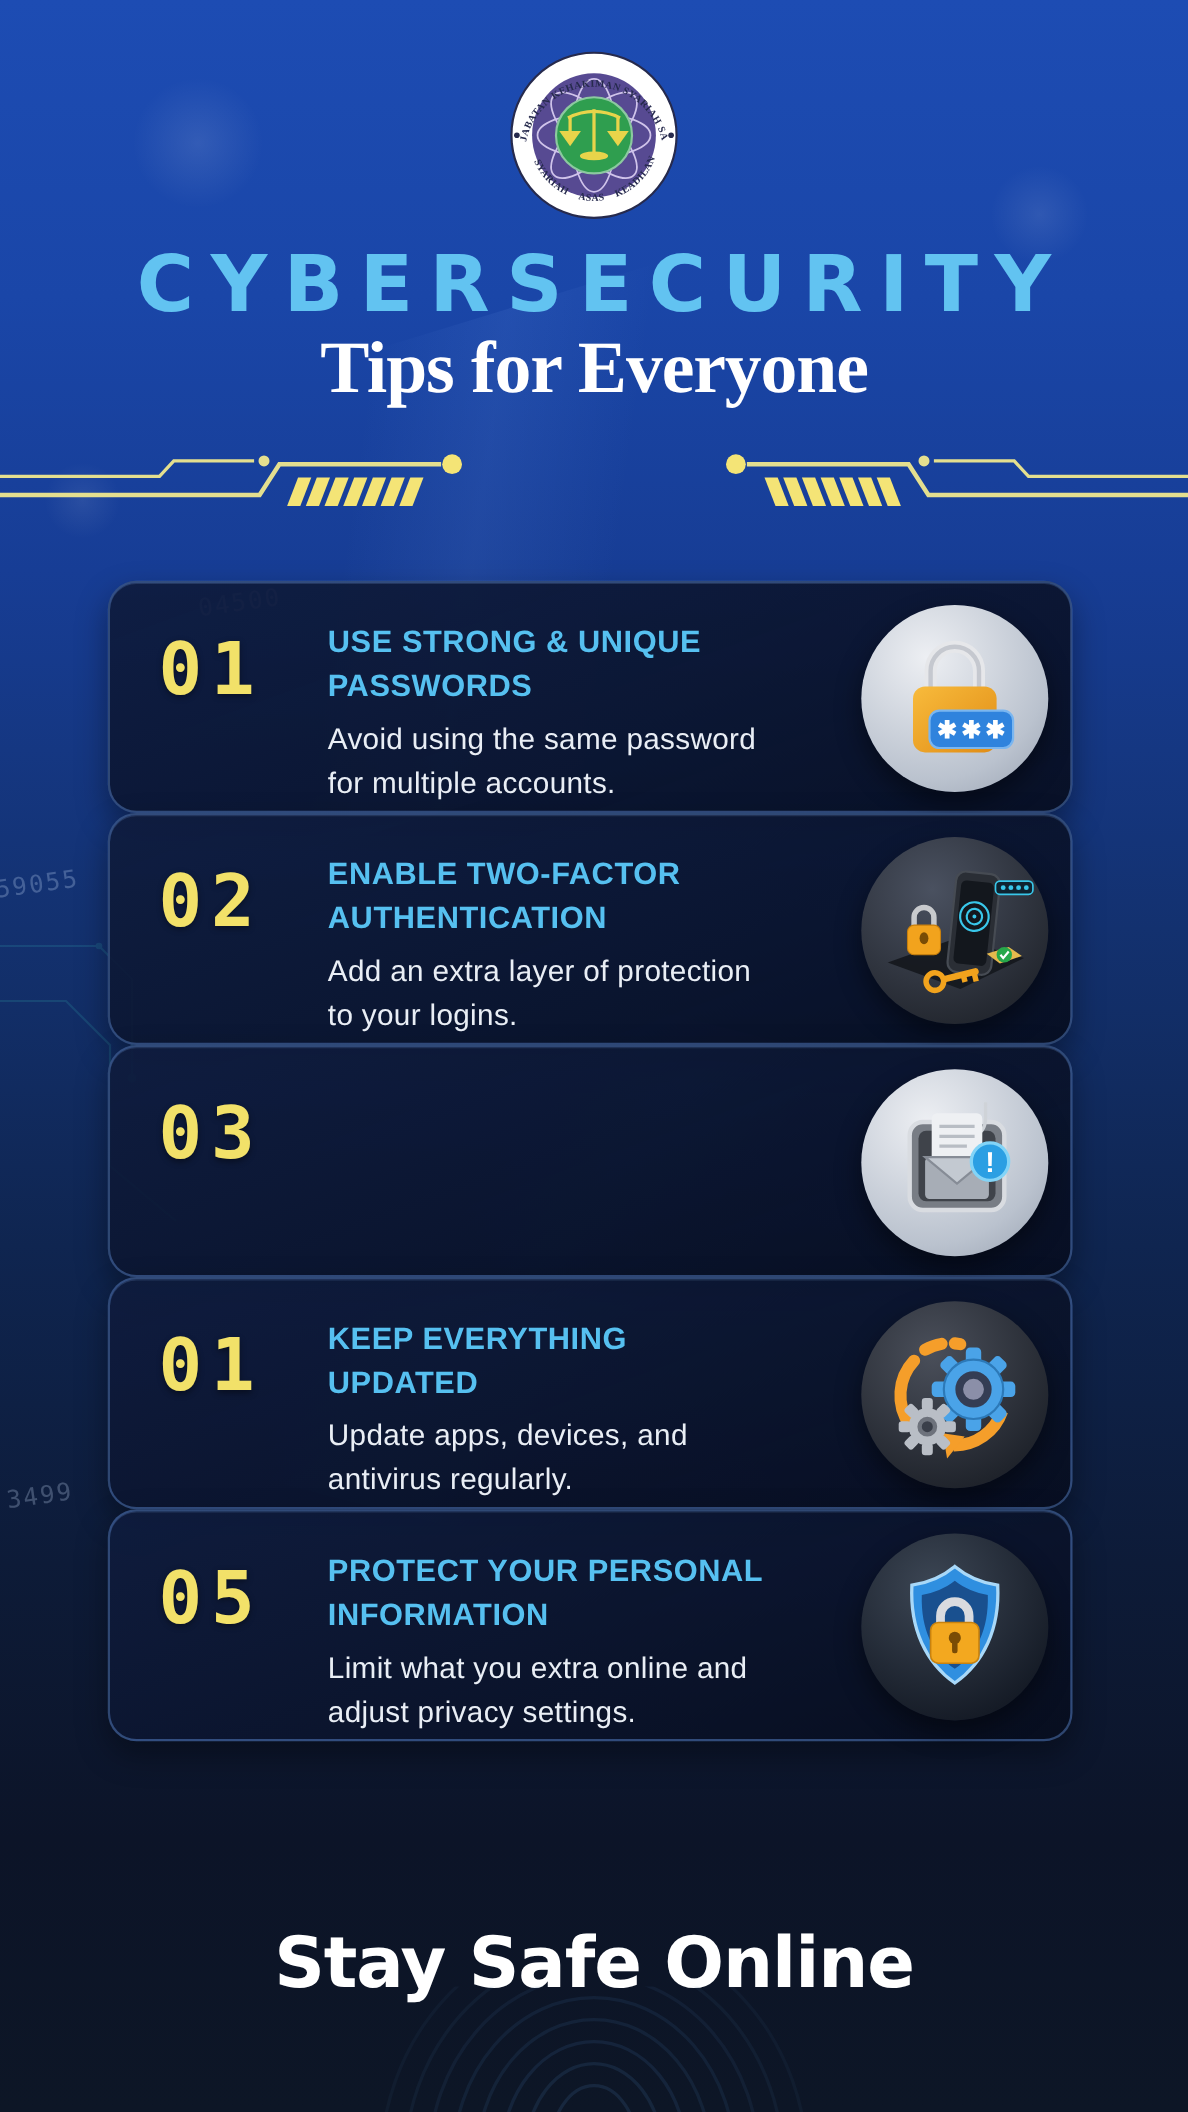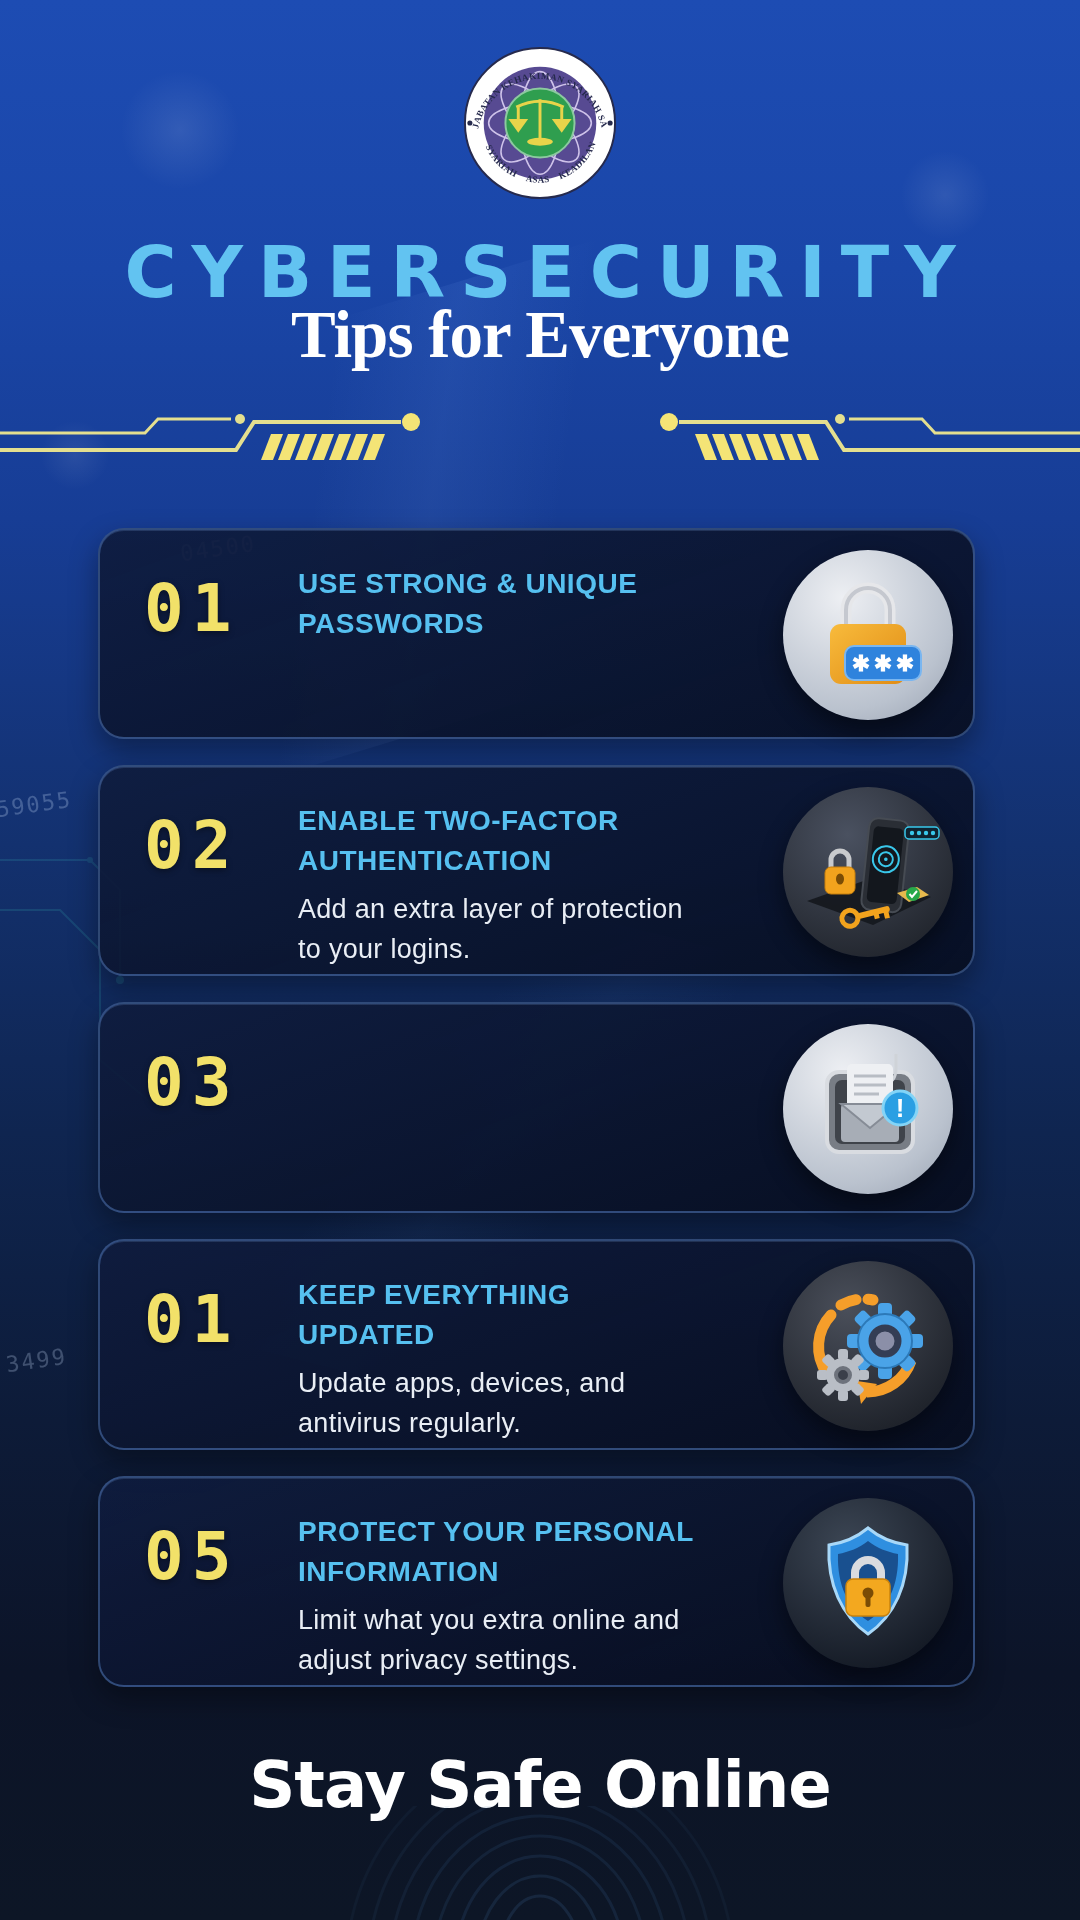--- a/index.html
+++ b/index.html
@@ -18,29 +18,29 @@
   .b1{width:120px;height:120px;top:70px;left:120px;background:radial-gradient(circle,rgba(255,255,255,.10),rgba(255,255,255,0) 70%);}
   .b2{width:90px;height:90px;top:150px;right:90px;background:radial-gradient(circle,rgba(255,255,255,.09),rgba(255,255,255,0) 70%);}
   .b3{width:70px;height:70px;top:420px;left:40px;background:radial-gradient(circle,rgba(255,255,255,.08),rgba(255,255,255,0) 70%);}
   .decor-num{position:absolute;font-family:"DejaVu Sans Mono",monospace;font-size:22px;color:#cfe3ff;opacity:.26;letter-spacing:2px;}
   .dn1{left:180px;top:536px;transform:rotate(-8deg);}
   .dn2{left:-4px;top:792px;transform:rotate(-8deg);}
   .dn3{left:6px;top:1348px;transform:rotate(-8deg);}
   .circuit{position:absolute;opacity:.14;pointer-events:none;}
   
   .logo{position:absolute;top:42px;left:50%;transform:translateX(-50%);width:158px;height:158px;}
-  .title{position:absolute;top:231px;width:100%;text-align:center;
+  .title{position:absolute;top:217px;width:100%;text-align:center;
          font-family:"DejaVu Sans",sans-serif;font-weight:bold;font-size:71px;
          letter-spacing:15px;text-indent:15px;color:#62c3f1;}
   .subtitle{position:absolute;top:296px;width:100%;text-align:center;
          font-family:Liberation Serif, serif;font-weight:bold;font-size:67px;
          letter-spacing:-1px;color:#ffffff;}
   .divider{position:absolute;top:400px;left:0;}
   
-  .cards{position:absolute;top:528px;left:98px;width:877px;display:flex;flex-direction:column;gap:26px;}
+  .cards{position:absolute;top:528px;left:98px;width:877px;display:flex;flex-direction:column;}
   .card{
     position:relative;height:211px;border-radius:26px;box-sizing:border-box;
     background:linear-gradient(160deg,rgba(15,28,62,.92) 0%,rgba(7,13,30,.90) 100%);
     border:2px solid rgba(96,140,210,.45);
     box-shadow:0 12px 28px rgba(0,0,0,.35), inset 0 1px 0 rgba(140,180,240,.18);
   }
   .tip-number{
     position:absolute;left:44px;top:40px;
     font-family:"DejaVu Sans Mono",monospace;font-weight:bold;font-size:66px;
     letter-spacing:8px;color:#f2e169;text-shadow:0 2px 6px rgba(0,0,0,.4);
@@ -146,20 +146,22 @@
     <use href="#halfDivider" transform="translate(1080 0) scale(-1 1)"></use>
   </svg>
 
   <div class="cards">
 
     <div class="card">
       <div class="tip-number">01</div>
       <div class="tip-text">
         <p class="tip-title">USE STRONG &amp; UNIQUE
 PASSWORDS</p>
+        <p class="tip-desc">Avoid using the same password
+for multiple accounts.</p>
       </div>
       <div class="icon-circle ic-light">
         <svg width="150" height="150" viewBox="0 0 150 150">
           <path d="M53,72 V50 a22,22 0 0 1 44,0 V72" stroke="#e6e7ea" stroke-width="11" fill="none" stroke-linecap="round"></path>
           <path d="M53,72 V50 a22,22 0 0 1 44,0 V72" stroke="#c5c8cf" stroke-width="4" fill="none" stroke-linecap="round"></path>
           <defs>
               <linearGradient id="og1" x1="0" y1="0" x2="1" y2="1">
             <stop offset="0" stop-color="#f8bb3c"></stop>
                 <stop offset="1" stop-color="#e08c15"></stop>
           </linearGradient>

